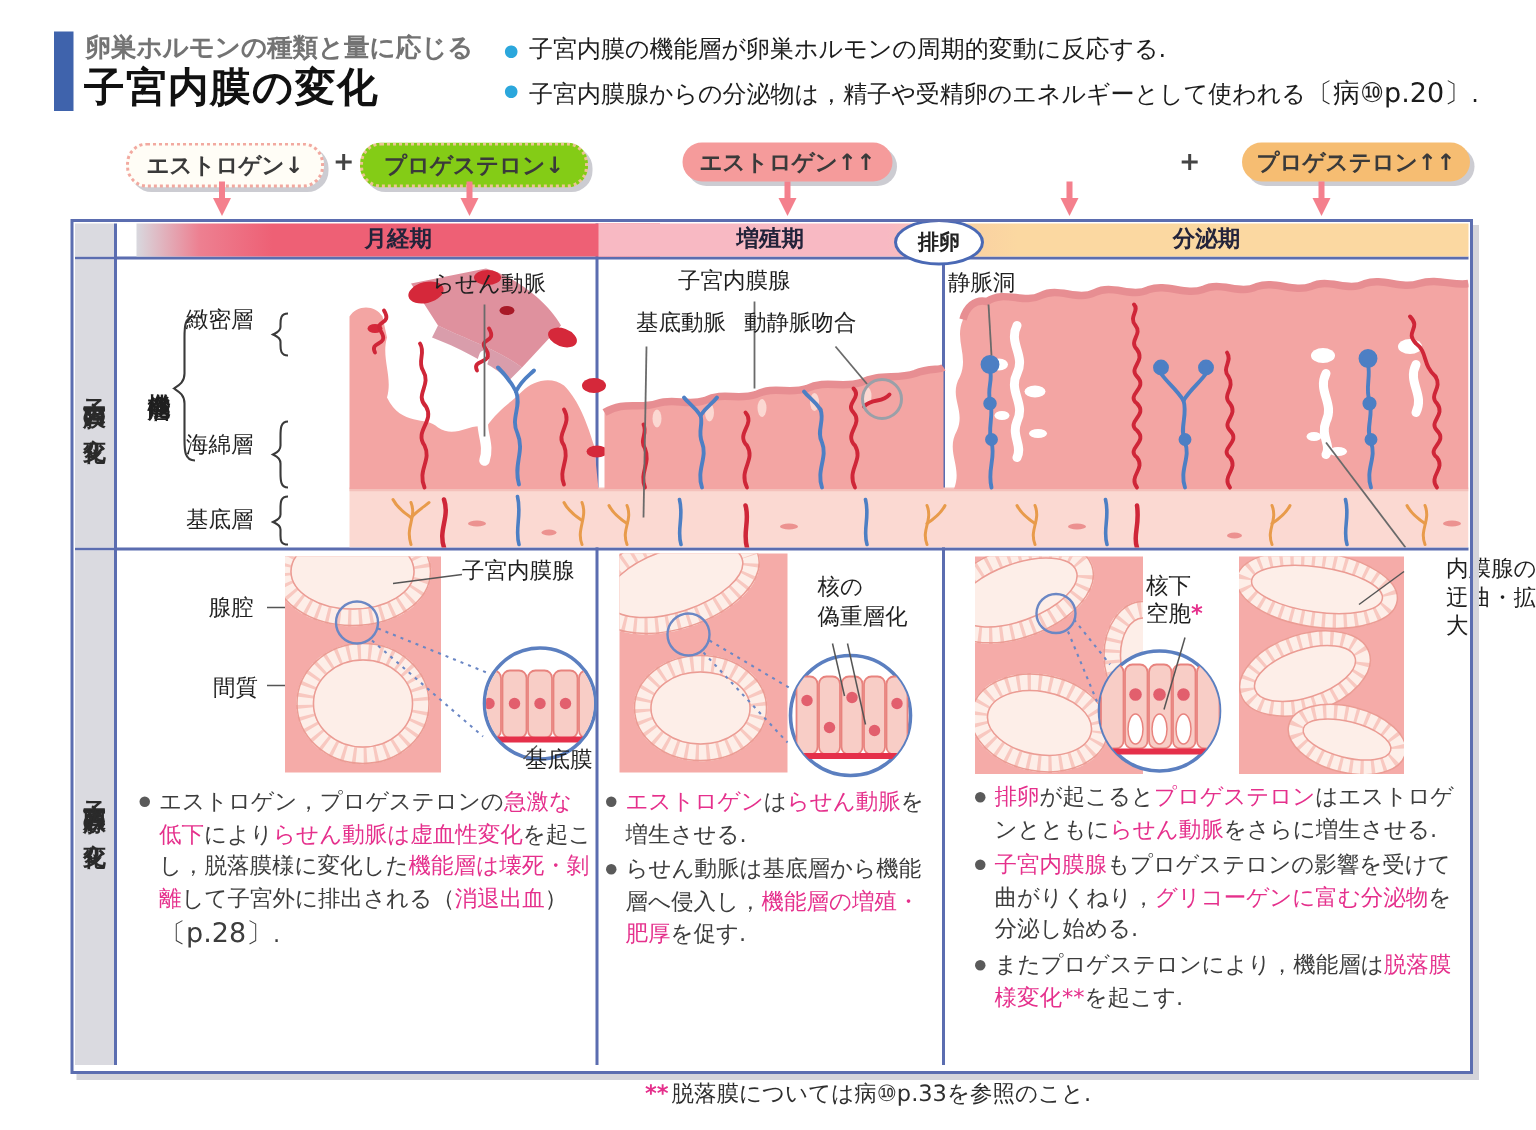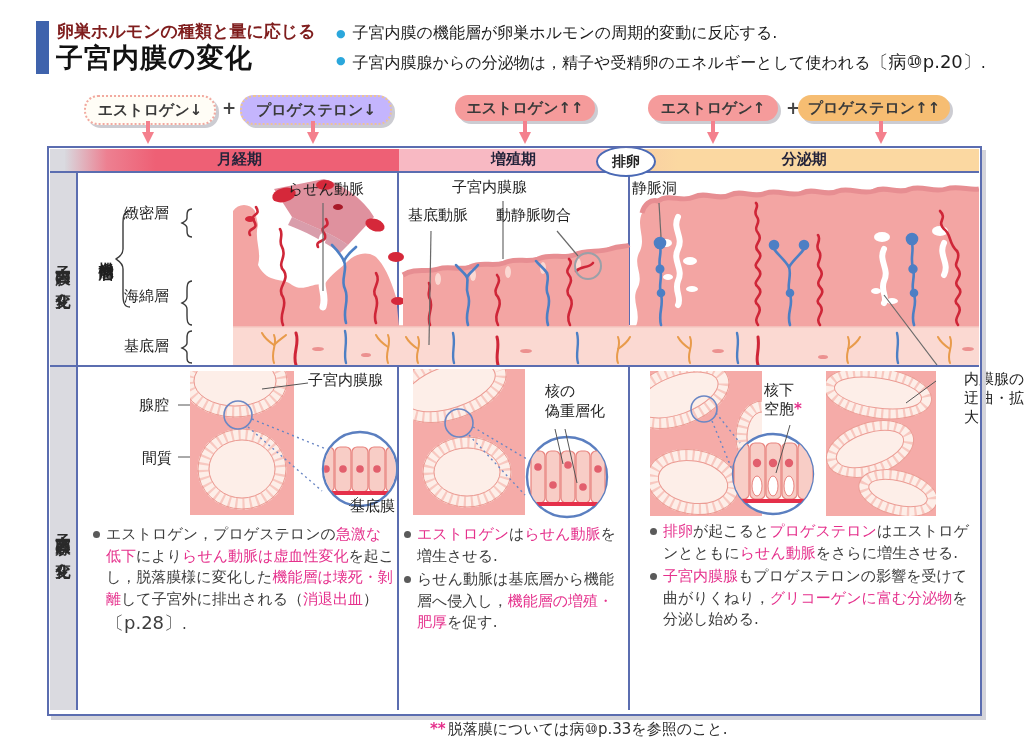--- a/index.html
+++ b/index.html
@@ -1,32 +1,32 @@
 <!DOCTYPE html>
 <html><head>
 <meta charset="utf-8">
 <style>
   html,body{margin:0;padding:0;background:#fff;}
   .page{position:relative;width:1024px;height:753px;background:#fff;
         font-family:"DejaVu Sans",sans-serif;overflow:hidden;color:#222;}
   .abs{position:absolute;}
   
   .hdr-bar{left:36px;top:21px;width:13px;height:53px;background:#3f63ac;}
-  .hdr-kicker{left:57px;top:20px;font-size:17px;font-weight:700;color:#7f1d1d;}
+  .hdr-kicker{left:57px;top:20px;font-size:17px;font-weight:700;color:#737373;}
   .hdr-title{left:56px;top:40px;font-size:27px;font-weight:800;color:#111;
              font-family:"DejaVu Serif",serif;letter-spacing:1px;}
   .hdr-bullet{display:flex;gap:7px;align-items:flex-start;font-size:16px;color:#1c1c1c;width:660px;}
   .hdr-dot{color:#2ba7dc;font-size:11px;line-height:1;margin-top:5px;flex:none;}
   .seg-ref{font-size:18px;}
   .seg-hl{color:#e5308c;}
   
   .pill{height:26px;border-radius:14px;display:flex;align-items:center;justify-content:center;
         font-size:15px;font-weight:600;color:#3a3a3a;box-shadow:3px 3px 0 #ccccd2;}
   .pill-outline-pink{background:#fffdf6;border:2px dotted #f2a9a0;}
-  .pill-outline-orange{background:#c4b5fd;border:2px dotted #ecc494;}
+  .pill-outline-orange{background:#84cc16;border:2px dotted #ecc494;}
   .pill-pink{background:#f59b9b;}
   .pill-orange{background:#f6bd72;}
   .plus{font-size:17px;font-weight:600;color:#444;}
   .harrow{width:12px;height:23px;}
   .harrow::before{content:"";position:absolute;left:4px;top:0;width:4px;height:12px;background:#f4808d;}
   .harrow::after{content:"";position:absolute;left:0;top:11px;width:0;height:0;
                  border-left:6px solid transparent;border-right:6px solid transparent;border-top:12px solid #f4808d;}
   
   .tbl-frame{left:47px;top:146px;width:931px;height:566px;border:2.5px solid #5b6db0;
              box-shadow:4px 4px 0 #d4d4da;background:transparent;z-index:6;pointer-events:none;}
@@ -69,43 +69,40 @@
   <div class="abs pill pill-outline-pink" style="left:84px;top:95px;width:128px;">
       <span>エストロゲン↓</span>
     </div>
   <div class="abs plus" style="left:222px;top:98px;">+</div>
   <div class="abs pill pill-outline-orange" style="left:240px;top:95px;width:148px;">
       <span>プロゲステロン↓</span>
     </div>
   <div class="abs pill pill-pink" style="left:455px;top:95px;width:140px;align-items:center;">
       <span>エストロゲン↑↑</span>
     </div>
-  <div class="abs pill pill-pink" style="left:648px;top:95px;width:130px;">
-      <span>エストロゲン↑</span>
-    </div>
   <div class="abs plus" style="left:786px;top:98px;">+</div>
-  <div class="abs pill pill-orange" style="left:798px;top:95px;width:152px;">
+  <div class="abs pill pill-orange" style="left:828px;top:95px;width:152px;">
       <span>プロゲステロン↑↑</span>
     </div>
 
   <div class="abs harrow" style="left:142px;top:121px;"></div>
   <div class="abs harrow" style="left:307px;top:121px;"></div>
   <div class="abs harrow" style="left:519px;top:121px;"></div>
   <div class="abs harrow" style="left:707px;top:121px;"></div>
   <div class="abs harrow" style="left:875px;top:121px;"></div>
 
   <div class="abs tbl-frame"></div>
   <div class="abs vline" style="left:75.5px;top:148.5px;width:2px;height:561px;"></div>
   <div class="abs vline" style="left:397px;top:148.5px;width:2px;height:561px;"></div>
   <div class="abs vline" style="left:628px;top:148.5px;width:2px;height:561px;"></div>
   <div class="abs hline" style="left:49.5px;top:170.5px;width:929px;height:2px;"></div>
   <div class="abs hline" style="left:49.5px;top:364.5px;width:929px;height:2px;"></div>
 
   <div class="abs cell-gray" style="left:49.5px;top:148.5px;width:26px;height:22px;z-index:2;"></div>
-  <div class="abs phase" style="left:65px;top:148.5px;width:349px;height:22px;background:linear-gradient(90deg,#d8d8de 0%,#ed8091 12%,#ee6075 26%,#ee6075 100%);">月経期</div>
+  <div class="abs phase" style="left:91px;top:148.5px;width:349px;height:22px;background:linear-gradient(90deg,#d8d8de 0%,#ed8091 12%,#ee6075 26%,#ee6075 100%);">月経期</div>
   <div class="abs phase" style="left:399px;top:148.5px;width:229px;height:22px;background:linear-gradient(90deg,#f8b9c3 0%,#f8b9c3 84%,#f8c6b2 100%);">増殖期</div>
   <div class="abs phase" style="left:630px;top:148.5px;width:348.5px;height:22px;background:linear-gradient(90deg,#f9cda2 0%,#fbd8a1 14%,#fbd8a1 100%);">分泌期</div>
   <div class="abs ovul">排卵</div>
 
   <div class="abs vlabel cell-gray" style="left:49.5px;top:172.5px;width:26px;height:192px;">子宮内膜の変化</div>
   <div class="abs vlabel cell-gray" style="left:49.5px;top:366.5px;width:26px;height:343px;">子宮内膜腺の変化</div>
 
   <svg class="abs svg-layer" style="left:77.5px;top:172.5px;" width="901" height="192" viewBox="0 0 901 192">
 
     <g>
@@ -278,21 +275,21 @@
       <path d="M114,158 C109,158 109,162 109,166 L109,170 C109,173 106,174 104,175 C106,176 109,177 109,180 L109,184 C109,187 109,190 114,190"></path>
     </g>
   </svg>
 
   <div class="lab vlabel" style="left:96px;top:222px;height:62px;background:transparent;">機能層</div>
   <div class="lab" style="left:124px;top:204px;">緻密層</div>
   <div class="lab" style="left:124px;top:287px;">海綿層</div>
   <div class="lab" style="left:124px;top:337px;">基底層</div>
   <div class="lab" style="left:288px;top:180px;">らせん動脈</div>
   <div class="lab" style="left:452px;top:178px;">子宮内膜腺</div>
-  <div class="lab" style="left:408px;top:206px;">基底動脈</div>
+  <div class="lab" style="left:424px;top:206px;">基底動脈</div>
   <div class="lab" style="left:496px;top:206px;">動静脈吻合</div>
   <div class="lab" style="left:632px;top:179px;">静脈洞</div>
 
   <svg class="abs svg-layer" style="left:130px;top:367px;" width="268" height="152" viewBox="0 0 268 152">
     <defs>
       <clipPath id="box1">
           <rect x="60" y="4" width="104" height="144"></rect>
         </clipPath>
       <clipPath id="ins1">
           <circle cx="230" cy="102" r="36"></circle>
@@ -505,19 +502,23 @@
   </div>
   <div class="tb" style="left:650px;top:521px;width:327px;">
     <div class="bullet">
         <span class="bdot"></span>
         <span><span class="seg-hl">排卵</span><span>が起こると</span><span class="seg-hl">プロゲステロン</span><span>はエストロゲンとともに</span><span class="seg-hl">らせん動脈</span><span>をさらに増生させる.</span></span>
       </div>
     <div class="bullet">
         <span class="bdot"></span>
         <span><span class="seg-hl">子宮内膜腺</span><span>もプロゲステロンの影響を受けて曲がりくねり，</span><span class="seg-hl">グリコーゲンに富む分泌物</span><span>を分泌し始める.</span></span>
       </div>
+    <div class="bullet">
+        <span class="bdot"></span>
+        <span><span>またプロゲステロンにより，機能層は</span><span class="seg-hl">脱落膜様変化**</span><span>を起こす.</span></span>
+      </div>
   </div>
 
   <div class="footnote" style="left:430px;top:720px;">
     <span class="fstar">**</span><span><span>脱落膜については病⑩p.33を参照のこと.</span></span>
   </div>
 
 </div>
 
 </body></html>

